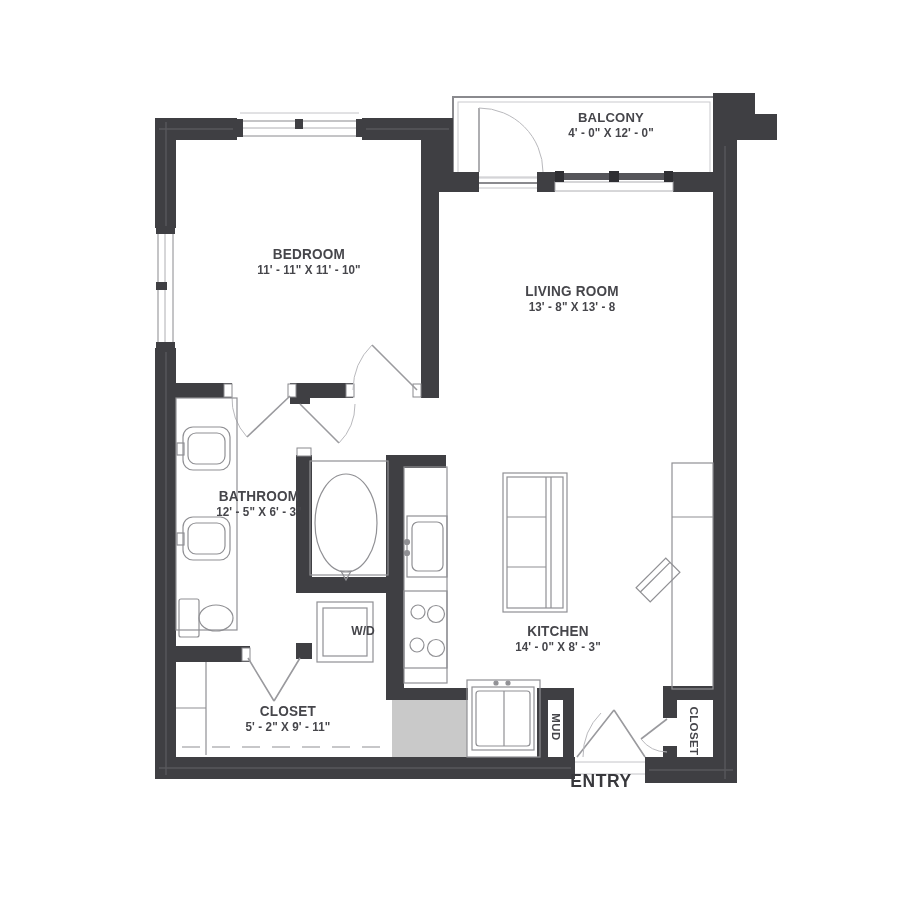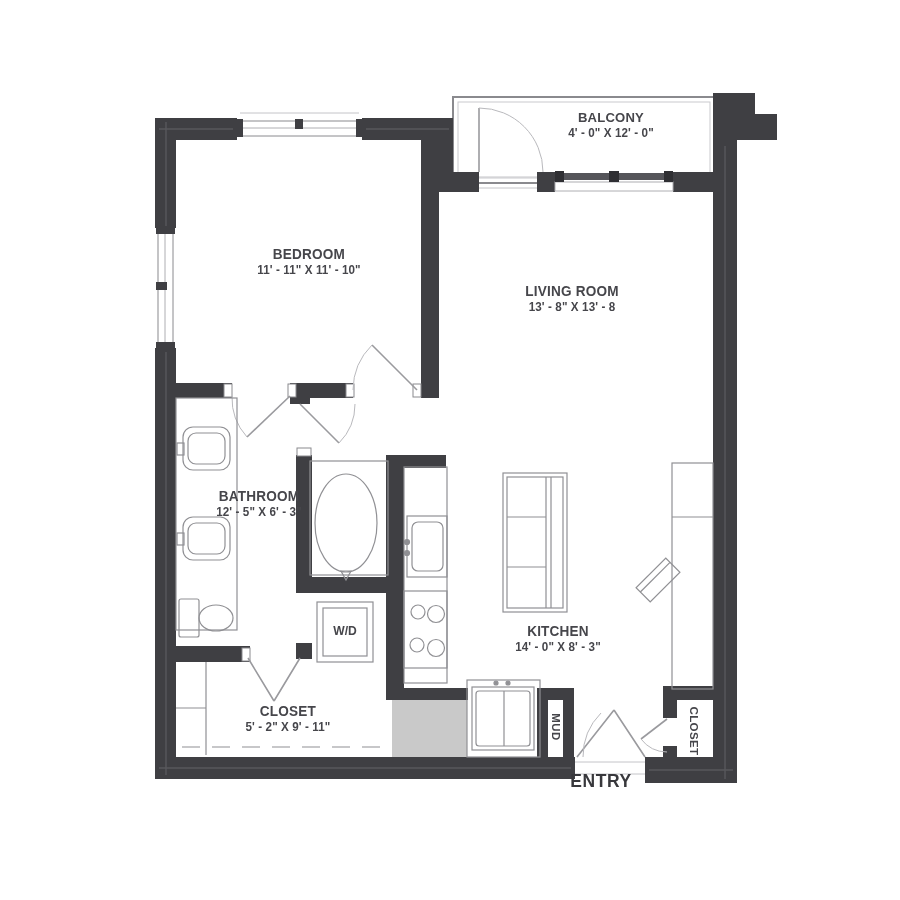--- a/index.html
+++ b/index.html
@@ -268,21 +268,21 @@
     <div class="room-label" style="left:558px;top:638px">
       <div class="room-name">KITCHEN</div>
       <div class="room-dims">14' - 0" X 8' - 3"</div>
     </div>
 
     <div class="room-label" style="left:288px;top:718px">
       <div class="room-name">CLOSET</div>
       <div class="room-dims">5' - 2" X 9' - 11"</div>
     </div>
 
-    <div class="small-label" style="left:345px;top:631px">W/D</div>
+    <div class="small-label" style="left:363px;top:631px">W/D</div>
 
     <div class="v-label" style="left:556px;top:727px">MUD</div>
 
     <div class="v-label" style="left:694px;top:731px">CLOSET</div>
 
     <div class="entry-label" style="left:601px;top:781px">ENTRY</div>
   </div>
 </div>
 
 </body></html>

